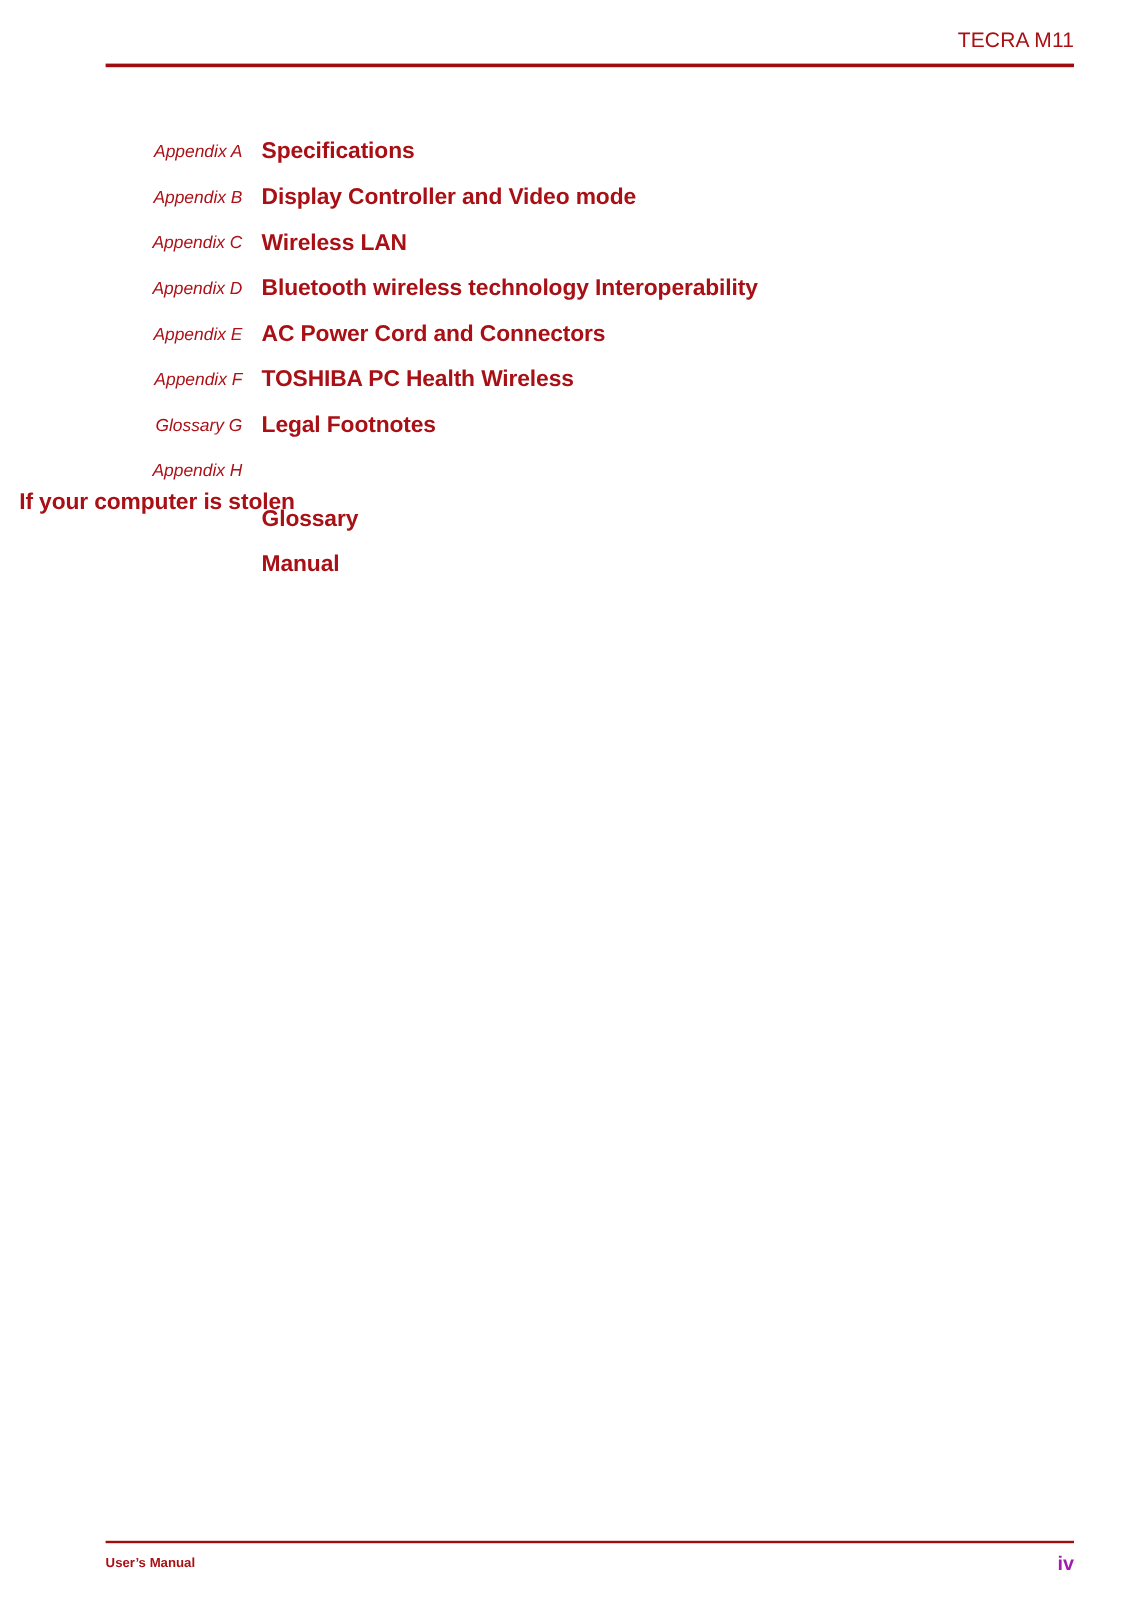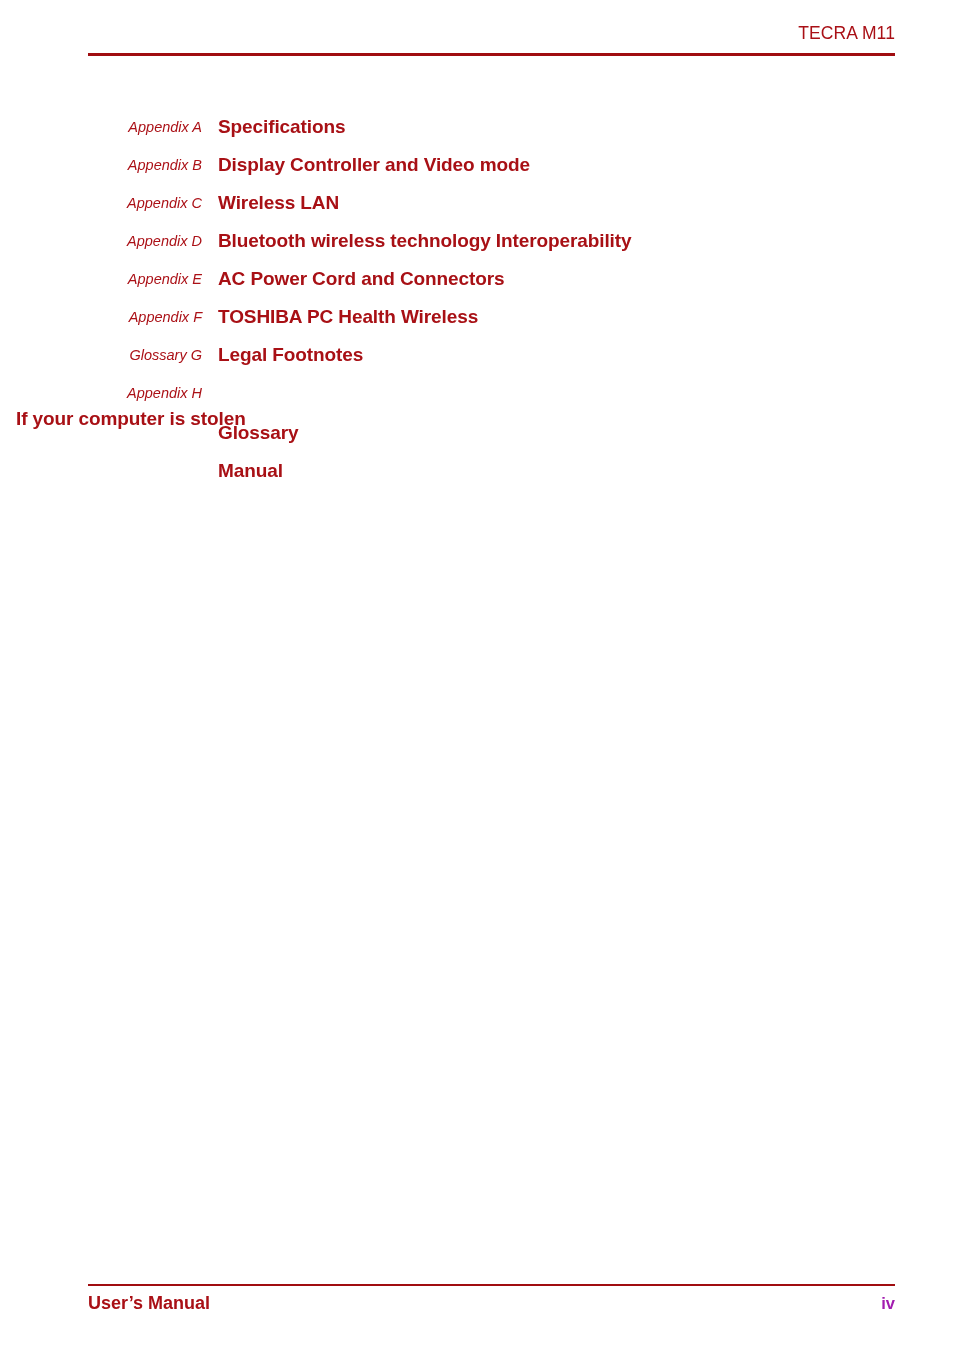--- a/index.html
+++ b/index.html
@@ -111,21 +111,21 @@
     left: 88px;
     top: 1291px;
     width: 807px;
     height: 30px;
   }
 
   .footer-left {
     position: absolute;
     left: 0;
     top: 0;
-    font-size: 18px;
+    font-size: 11px;
     font-weight: bold;
     line-height: 24px;
     color: #a91016;
     white-space: nowrap;
   }
 
   .footer-right {
     position: absolute;
     right: 0;
     top: 0;

